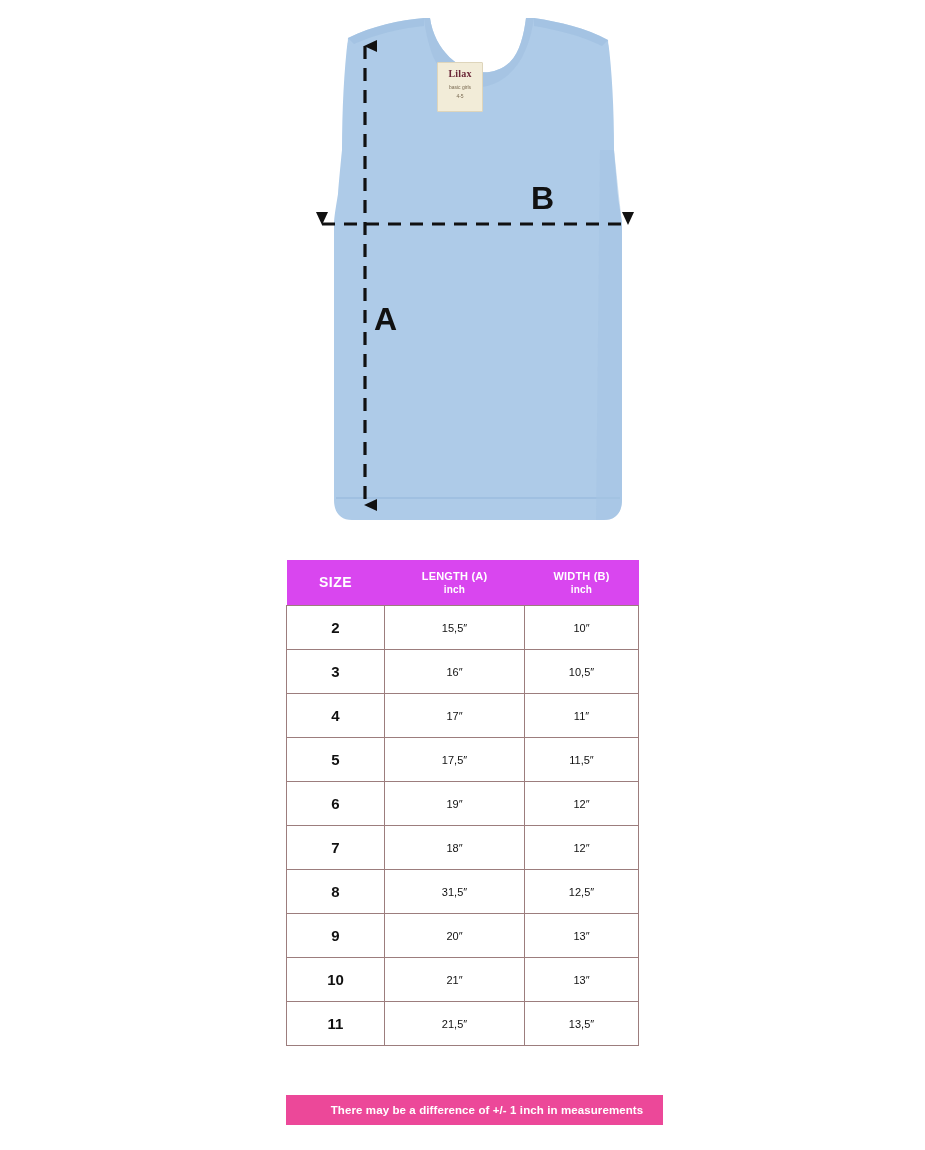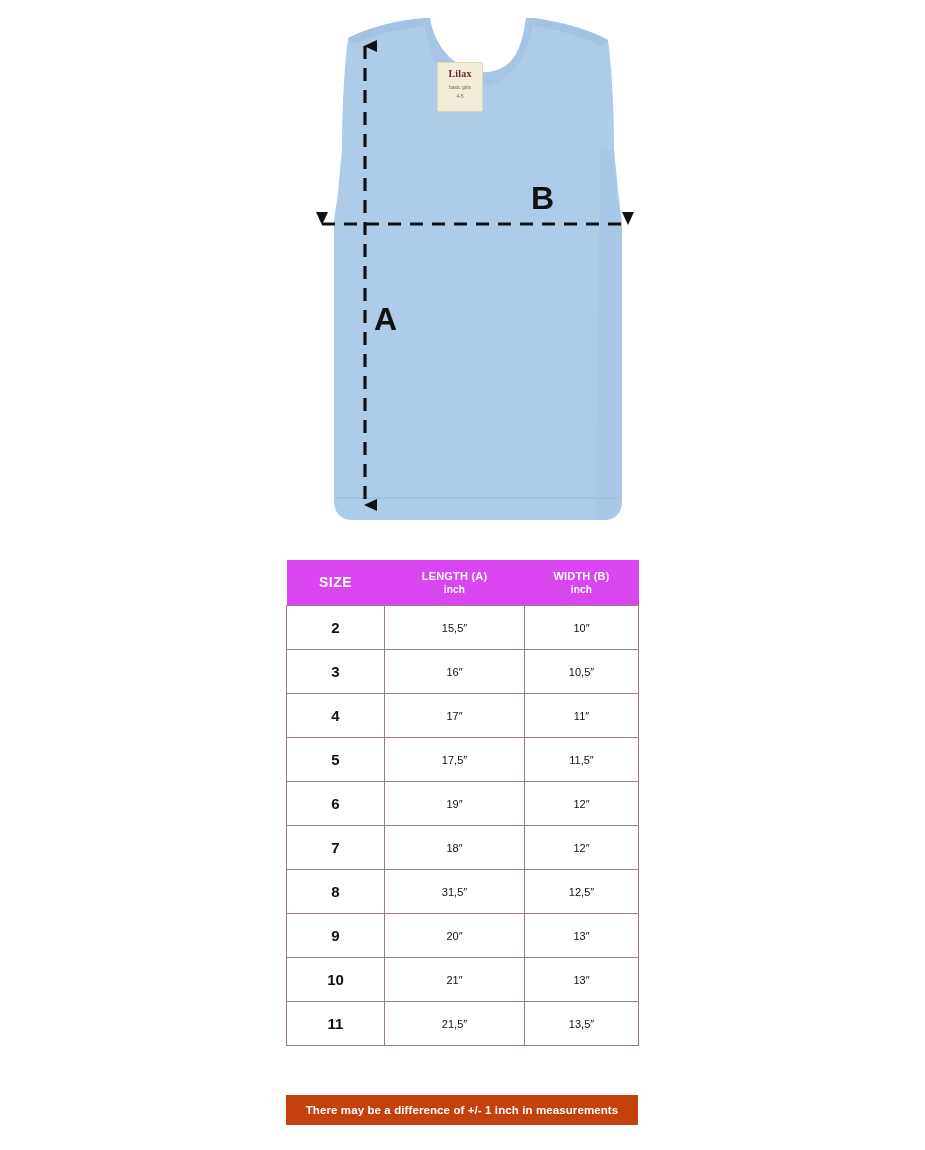--- a/index.html
+++ b/index.html
@@ -126,29 +126,30 @@
   .col1 { width: 98px; }
   .col2 { width: 140px; }
   .col3 { width: 114px; }
 
   #table-note {
     position: absolute;
     left: 286px;
     top: 1095px;
     width: 352px;
     height: 30px;
-    background: #c2410c;
+    background: #ec4899;
     color: #ffffff;
     font-size: 11.5px;
     font-weight: bold;
     display: flex;
     align-items: center;
     justify-content: center;
     text-align: center;
     letter-spacing: .1px;
+    padding-left: 25px;
   }
 </style>
 </head>
 <body>
 
 <div id="garment-area">
 
   <svg id="garment-svg" width="925" height="555" viewBox="0 0 925 555">
     <defs>
       <marker id="arrowdown" markerWidth="14" markerHeight="14" refX="7" refY="12" orient="auto" markerUnits="userSpaceOnUse">

